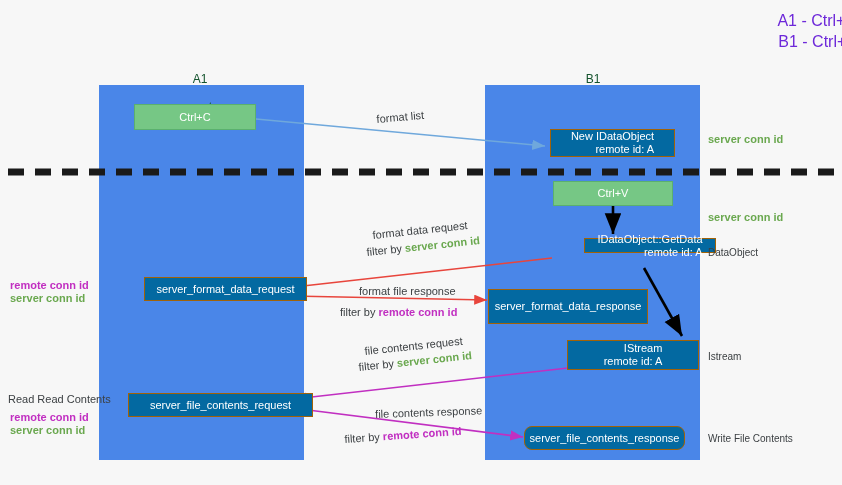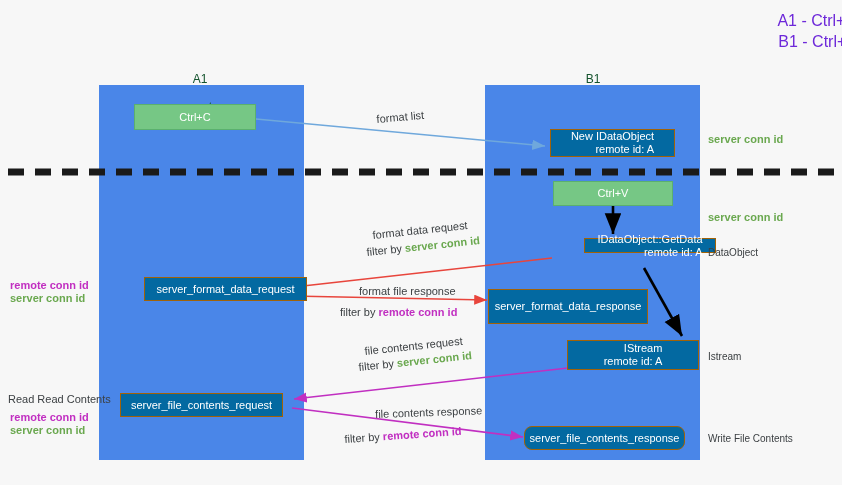--- a/index.html
+++ b/index.html
@@ -138,21 +138,21 @@
 <div class="abs box orange" style="left:549px; top:238px; width:132px; height:15px;margin-left:35px;">IDataObject::GetData
 remote id: A</div>
 
 <div class="abs box orange" style="left:567px; top:340px; width:132px; height:30px;">IStream
 remote id: A</div>
 
 <div class="abs box orange" style="left:128px; top:277px; width:163px; height:24px;margin-left:16px;">server_format_data_request</div>
 
 <div class="abs box orange" style="left:488px; top:289px; width:160px; height:35px;">server_format_data_response</div>
 
-<div class="abs box orange" style="left:120px; top:393px; width:163px; height:24px;">server_file_contents_request</div>
+<div class="abs box orange" style="left:128px; top:393px; width:185px; height:24px;">server_file_contents_request</div>
 
 <div class="abs box orange" style="left:524px; top:426px; width:161px; height:24px;border-radius:8px;">server_file_contents_response</div>
 
 <div class="abs lbl rot" style="left:376px; top:113px; transform: rotate(-5deg);">format list</div>
 
 <div class="abs lbl rot" style="left:372px; top:229px; transform: rotate(-6deg);">format data request</div>
 <div class="abs lbl rot" style="left:366px; top:246px; transform: rotate(-6deg);">
   <span>filter by </span><span class="lbl green">server conn id</span>
 </div>
 

